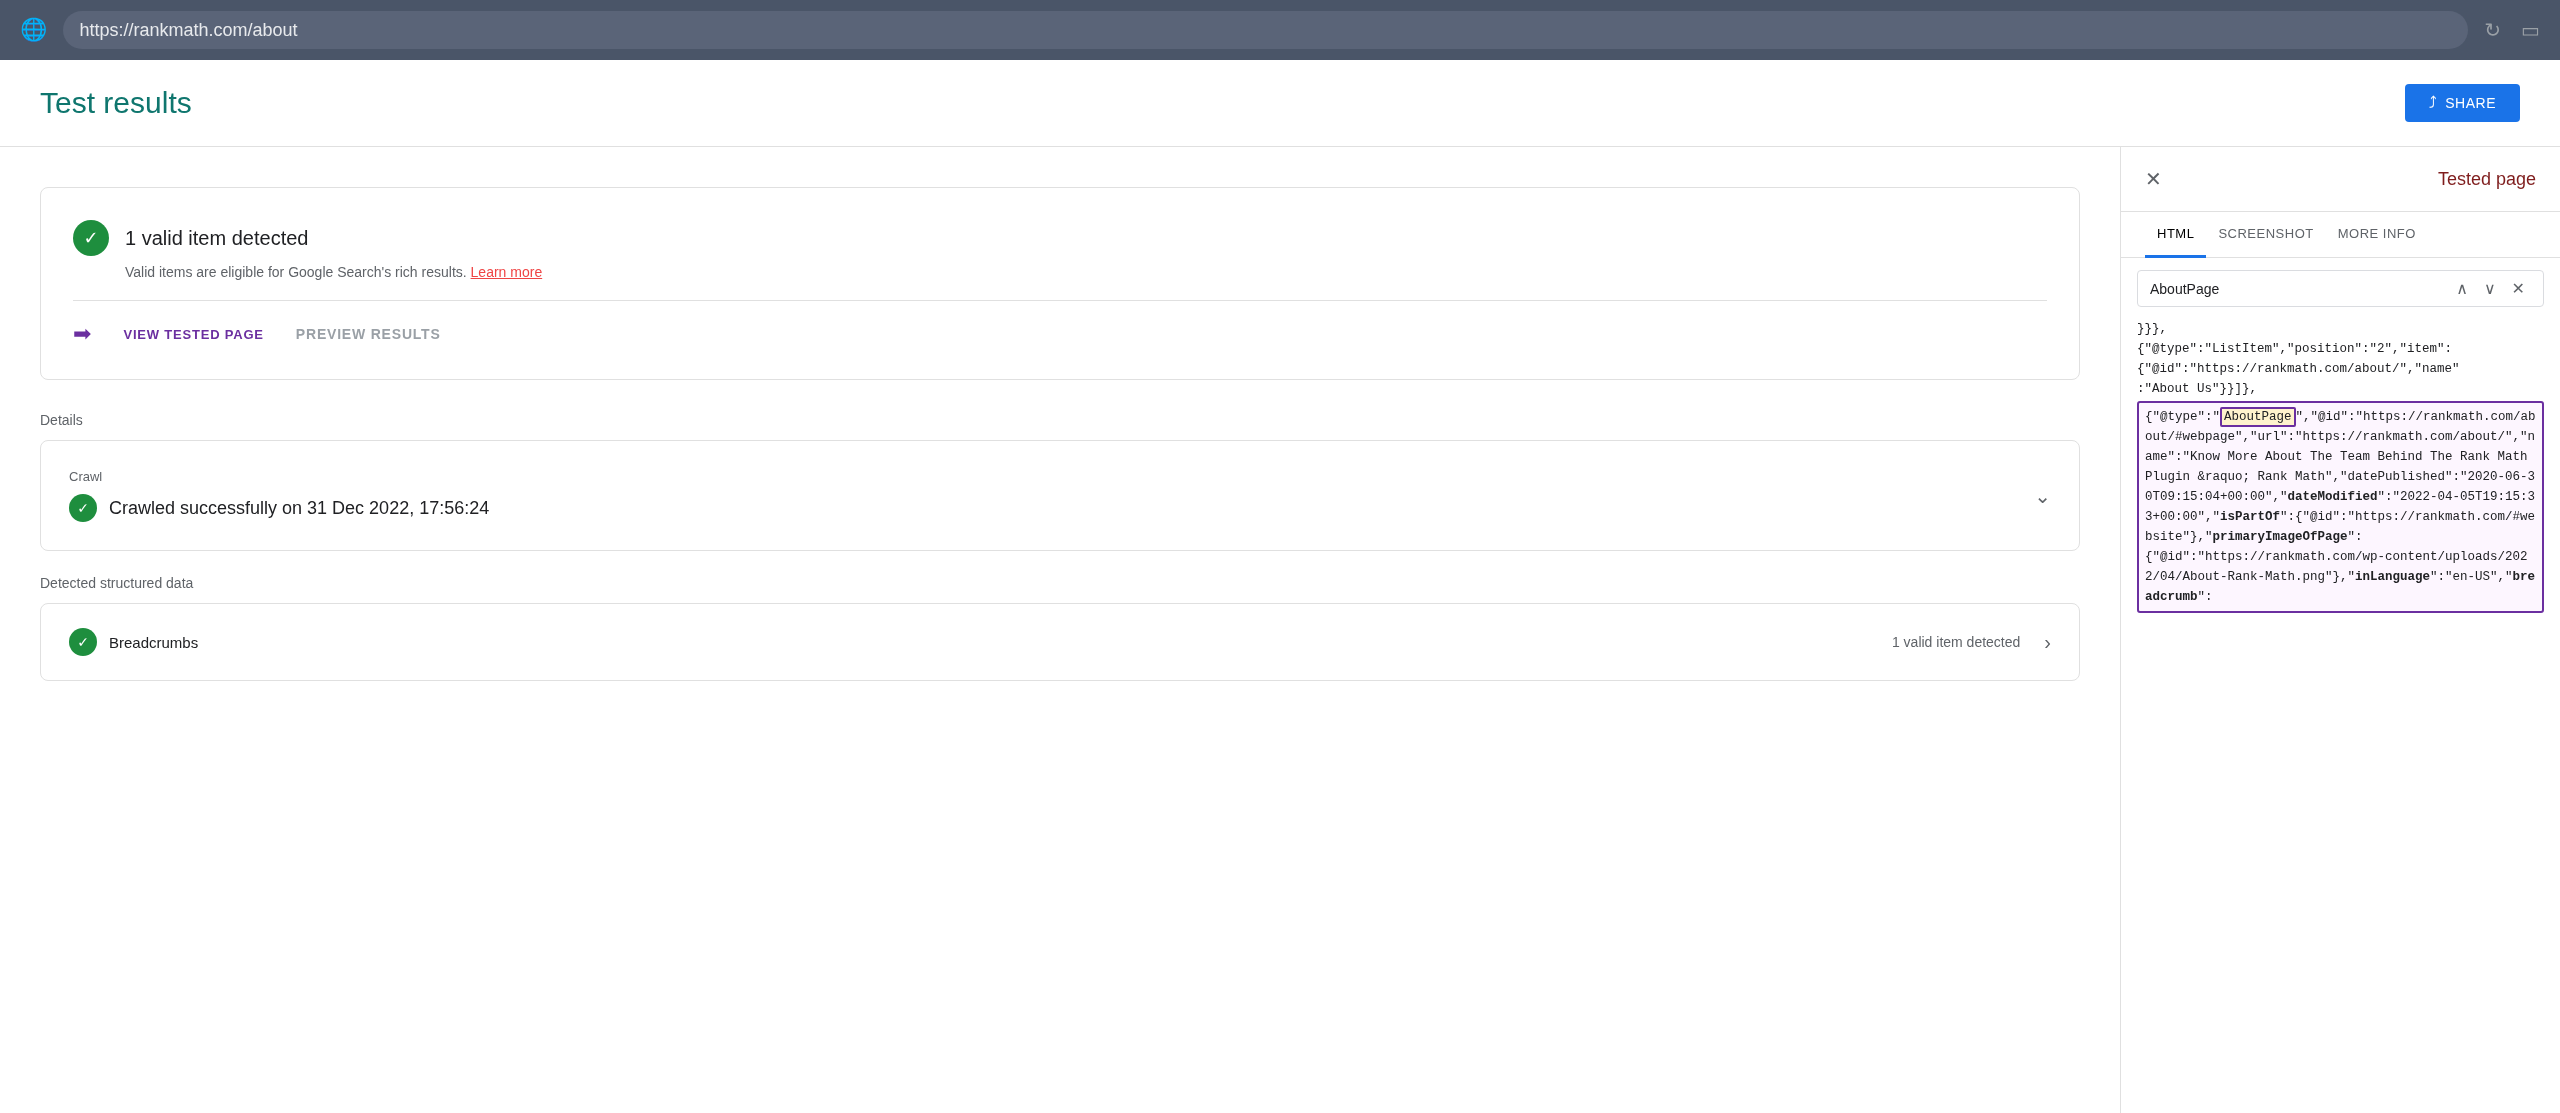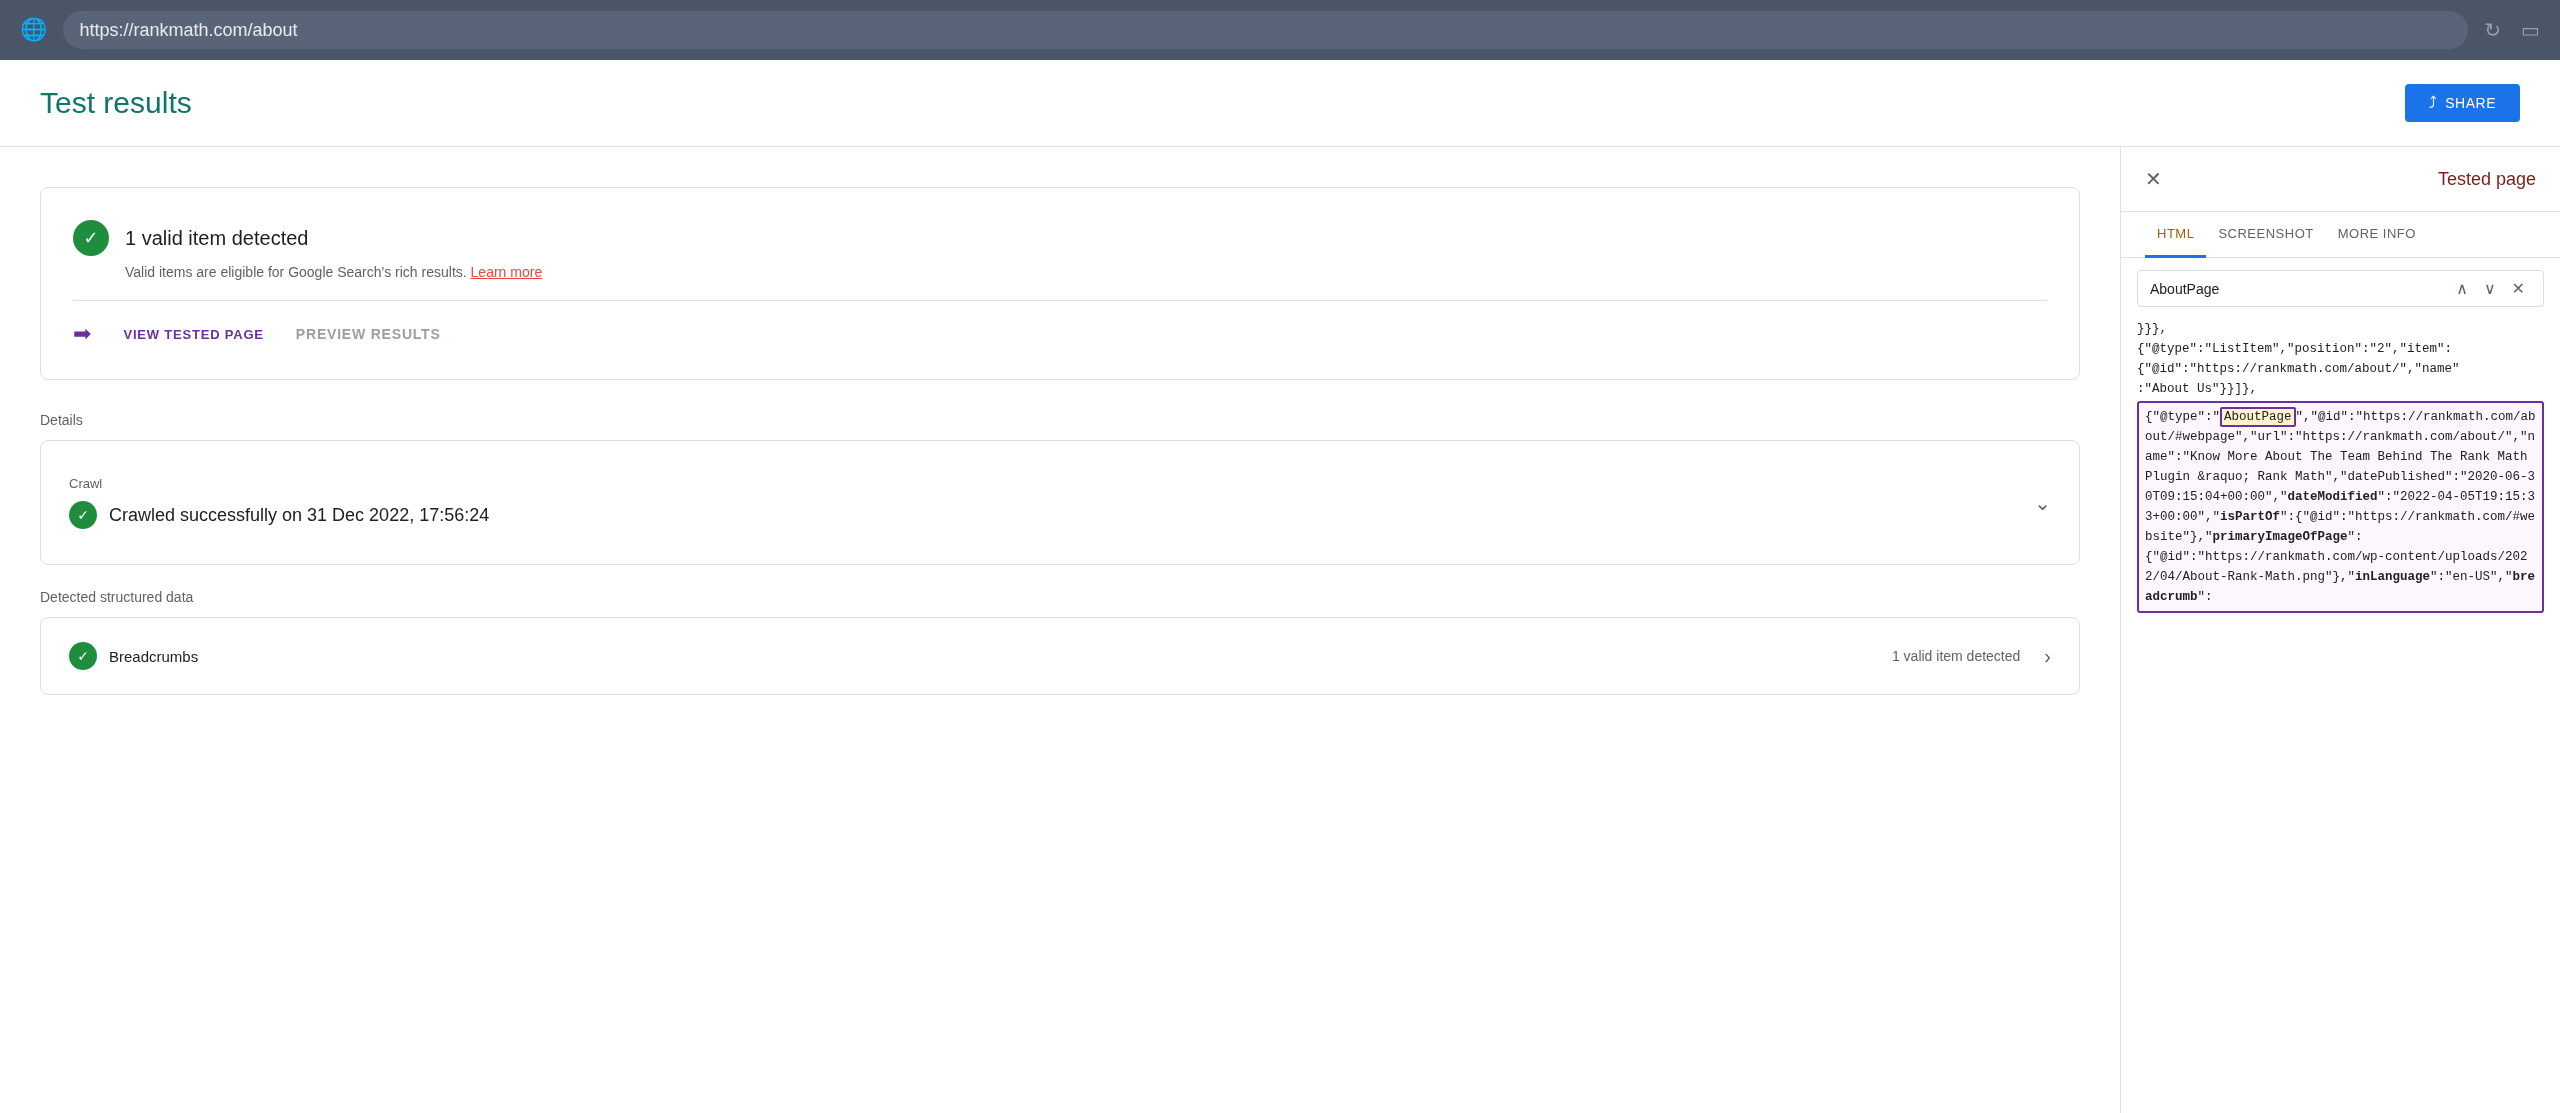--- a/index.html
+++ b/index.html
@@ -160,21 +160,21 @@
     
     .section-label {
       font-size: 14px;
       color: #5f6368;
       margin-bottom: 12px;
       font-weight: 400;
     }
     .crawl-card {
       border: 1px solid #e0e0e0;
       border-radius: 8px;
-      padding: 35px 28px;
+      padding: 28px 28px;
       margin-bottom: 24px;
       display: flex;
       align-items: center;
       justify-content: space-between;
     }
     .crawl-label {
       font-size: 13px;
       color: #5f6368;
       margin-bottom: 10px;
     }
@@ -264,21 +264,21 @@
       font-size: 13px;
       font-weight: 500;
       letter-spacing: 0.5px;
       text-transform: uppercase;
       color: #5f6368;
       cursor: pointer;
       border-bottom: 2px solid transparent;
       margin-bottom: -1px;
     }
     .tab.active {
-      color: #a16207;
+      color: #000000;
       border-bottom: 3px solid #1a73e8;
     }
 
     
     .code-area {
       flex: 1;
       overflow-y: auto;
       padding: 0;
     }
 

